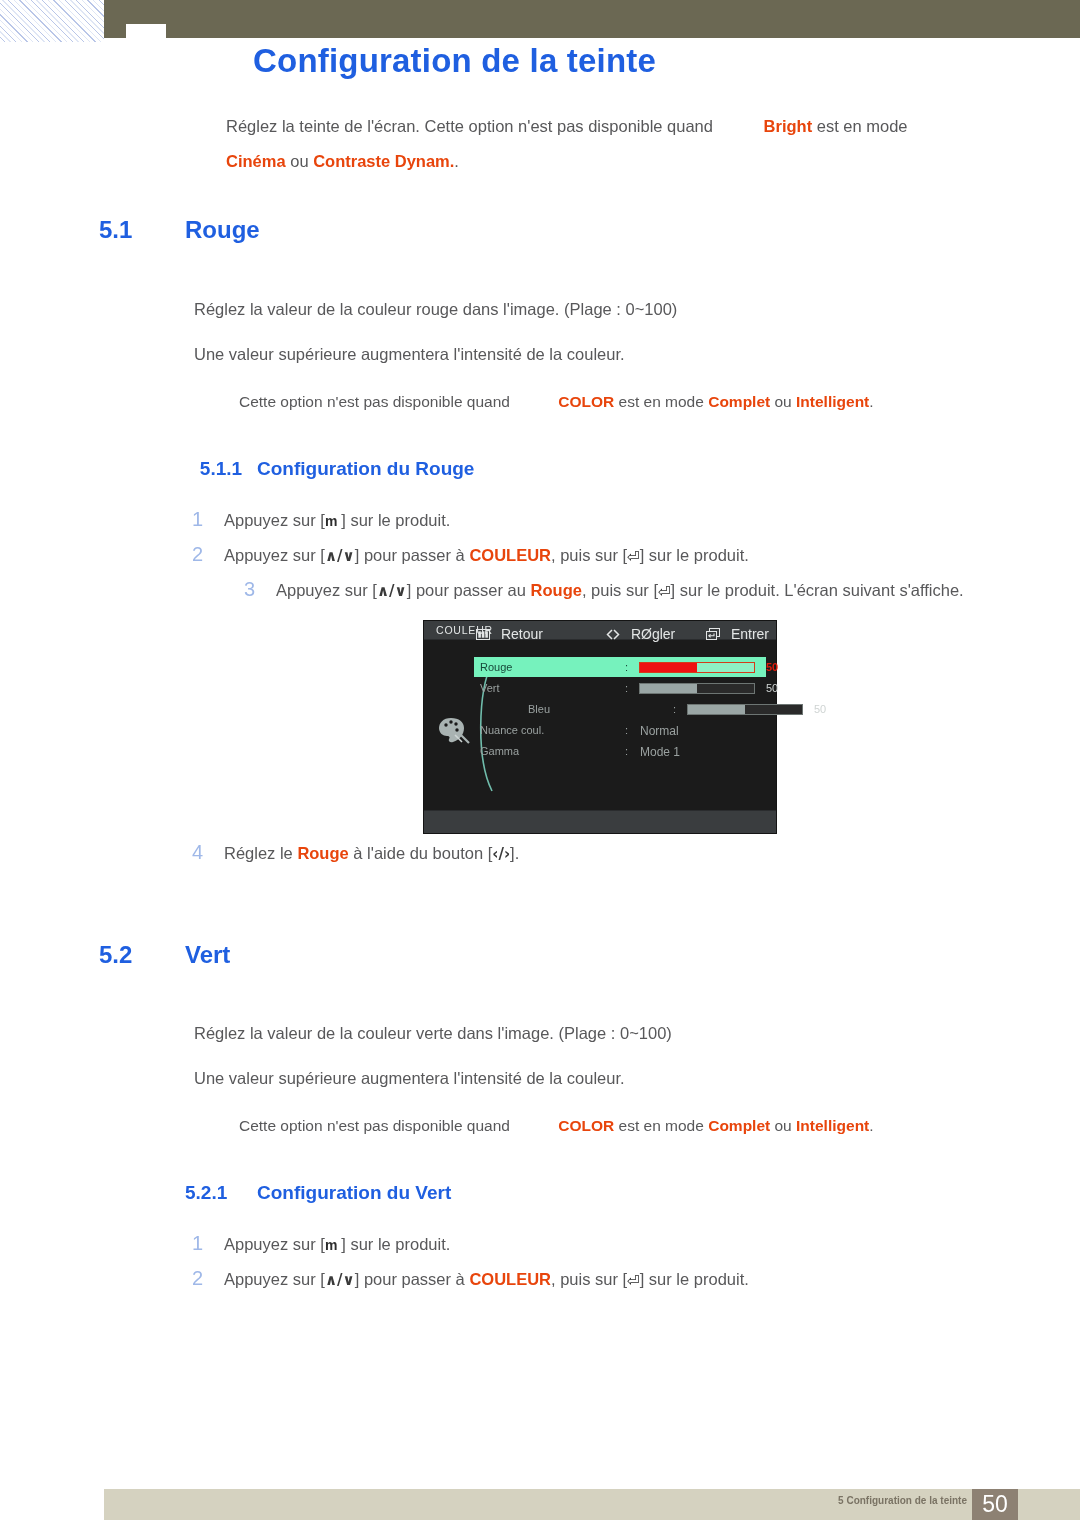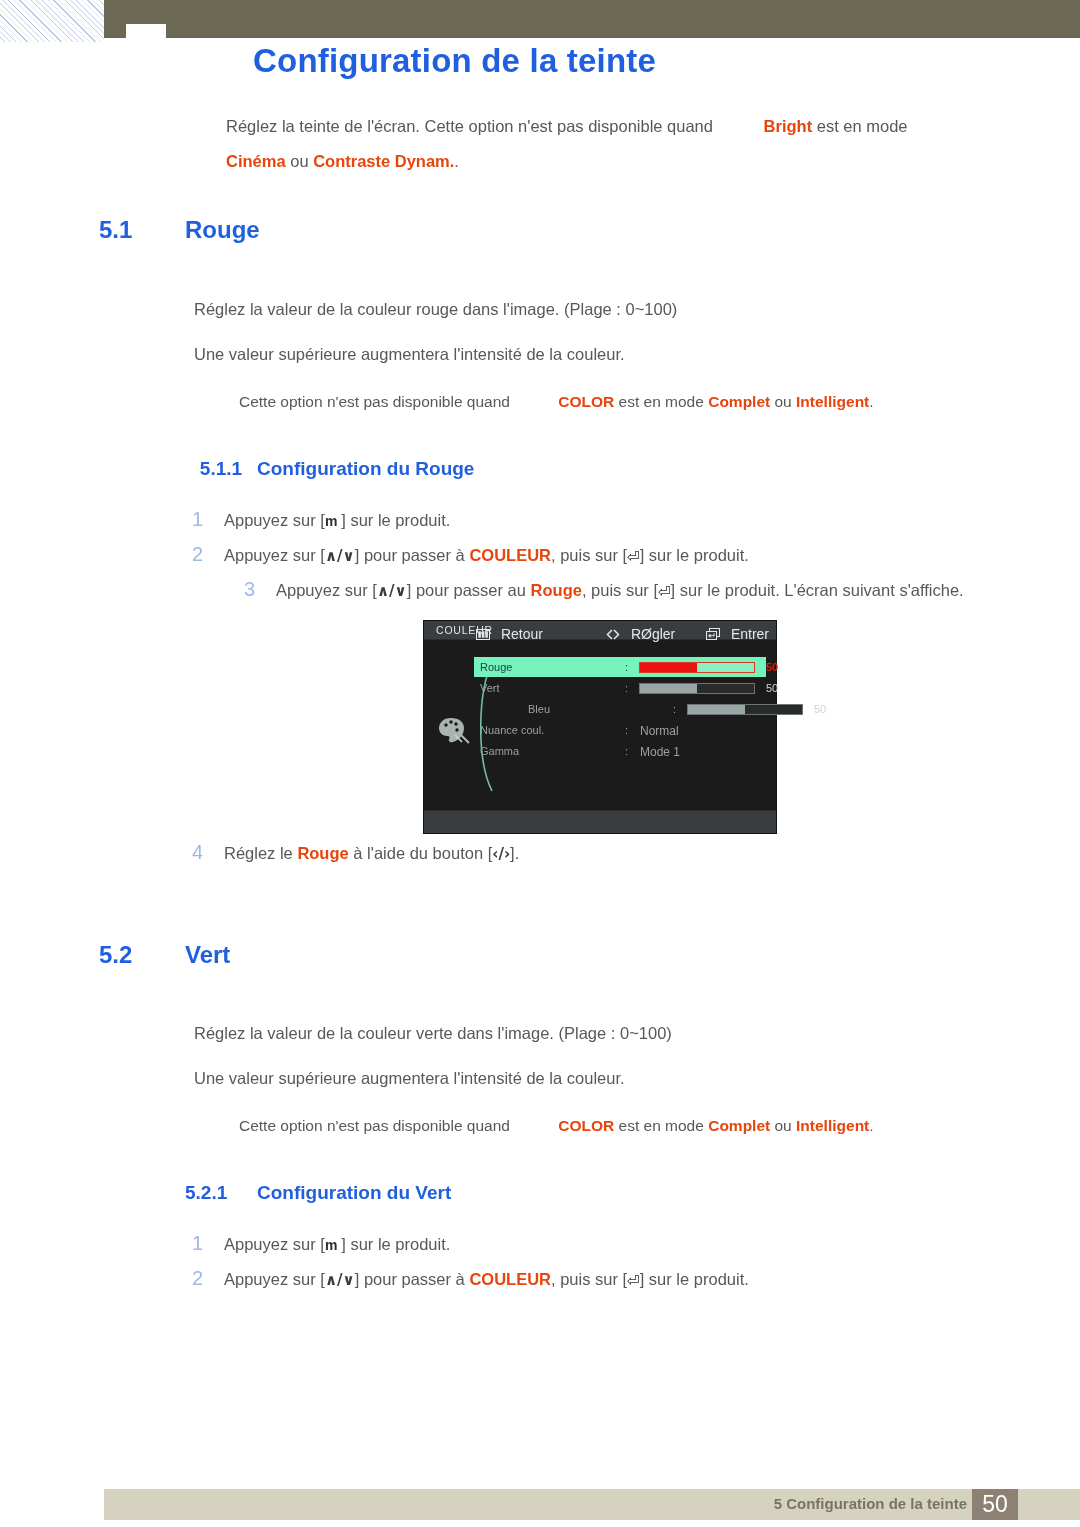--- a/index.html
+++ b/index.html
@@ -278,21 +278,21 @@
     left: 104px;
     top: 1489px;
     width: 976px;
     height: 31px;
     background: #d5d2c0;
   }
   #footer-text {
     position: absolute;
     right: 113px;
     top: 1495px;
-    font-size: 15px;
+    font-size: 10px;
     color: #7a7364;
     font-weight: bold;
     white-space: nowrap;
   }
   #footer-pagebox {
     position: absolute;
     left: 972px;
     top: 1489px;
     width: 46px;
     height: 31px;

